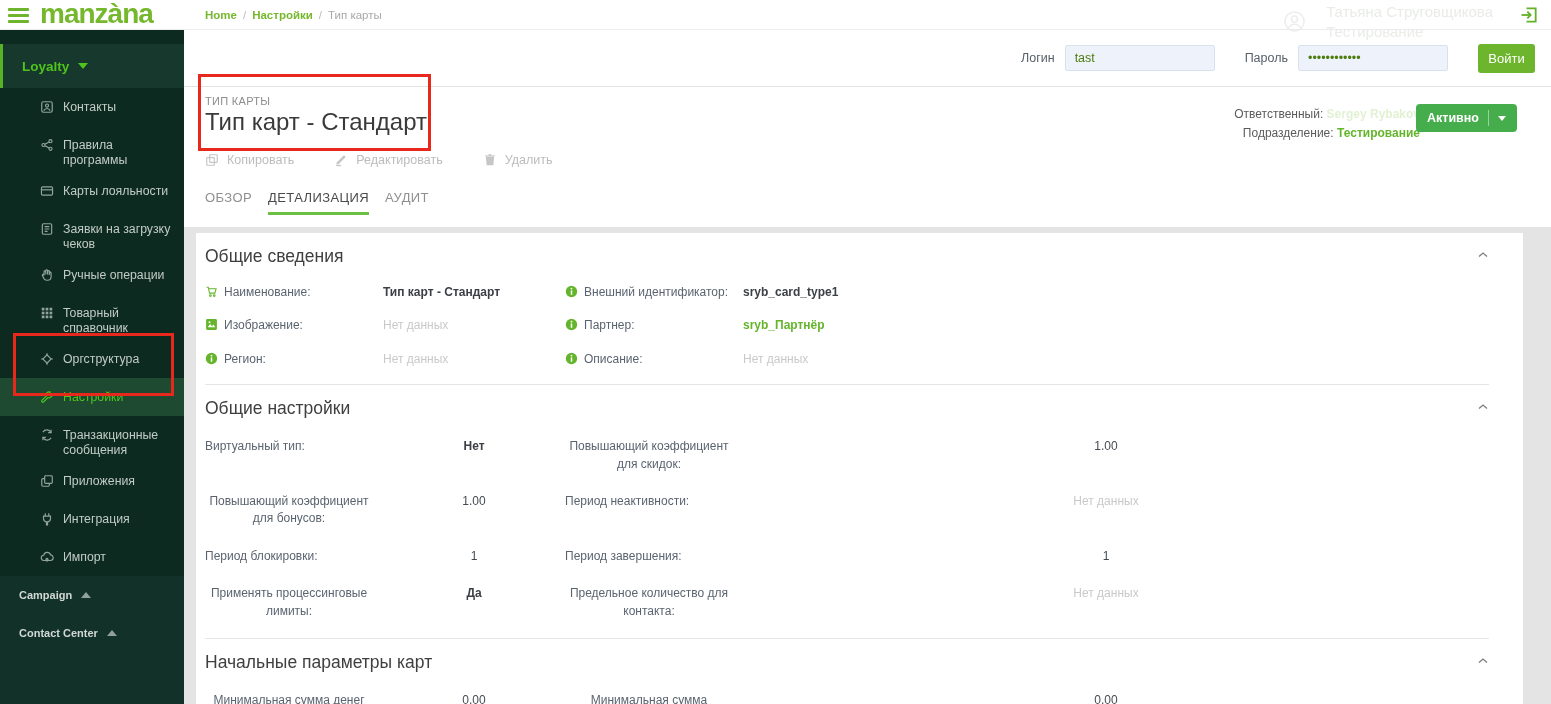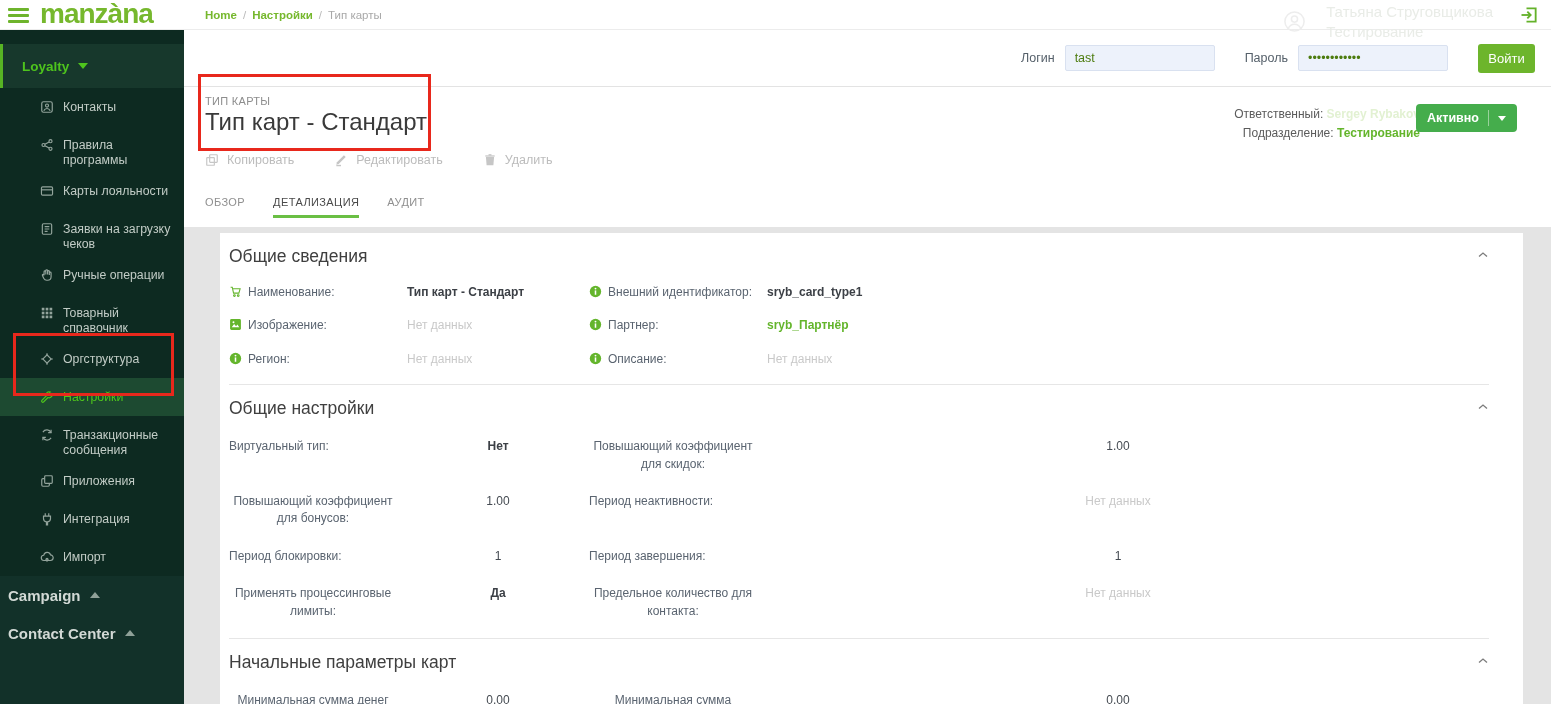--- a/index.html
+++ b/index.html
@@ -41,22 +41,22 @@
   .caret-up { width:0; height:0; border-left:5px solid transparent;
     border-right:5px solid transparent; border-bottom:6px solid #8fa198; }
   .sb-items { }
   .sb-item { min-height:38px; display:flex; gap:9px;
     padding:12px 8px 4px 40px; color:#c2ccc6; font-size:12.3px; line-height:15px;
     cursor:pointer; }
   .sb-item .sb-ic { width:14px; height:14px; flex:0 0 14px; color:#93a49c; }
   .sb-item.active { background:#1d4a31; color:#4ec41d; }
   .sb-item.active .sb-ic { color:#4ec41d; }
   .sb-footer { flex:1; background:#123129; margin-top:0; }
-  .sb-sec { height:38px; display:flex; align-items:center; gap:9px; padding-left:8px;
-    color:#d2d9d5; font-weight:bold; font-size:15px; cursor:pointer; }
+  .sb-sec { height:38px; display:flex; align-items:center; gap:9px; padding-left:19px;
+    color:#d2d9d5; font-weight:bold; font-size:11px; cursor:pointer; }
   
   .main { position:absolute; left:184px; top:30px; right:0; bottom:0;
     background:#e4e4e4; display:flex; flex-direction:column; }
   .loginbar { height:57px; background:#fff; border-bottom:1px solid #e3e3e3;
     box-shadow:0 1px 2px rgba(0,0,0,.05); display:flex; align-items:center;
     justify-content:flex-end; padding-right:16px; flex:0 0 auto; }
   .loginbar label { font-size:12.5px; color:#55606a; margin-right:10px; }
   .loginbar input { width:150px; height:26px; background:#edf2fb;
     border:1px solid #d9e1f0; border-radius:2px; padding:0 9px; font-size:12.5px;
     color:#4d7c0f; font-family:"Liberation Sans",sans-serif; outline:none; }
@@ -76,25 +76,25 @@
     background:#45ad4c; border:none; border-radius:4px; color:#fff;
     font-size:12.5px; font-weight:bold; display:flex; align-items:center;
     gap:9px; padding:0 11px; cursor:pointer; font-family:"Liberation Sans",sans-serif; }
   .statusbtn .vdiv { width:1px; height:16px; background:rgba(255,255,255,.45); }
   .statusbtn .sc { width:0; height:0; border-left:4px solid transparent;
     border-right:4px solid transparent; border-top:5px solid #fff; }
   .toolbar { display:flex; gap:40px; align-items:center; margin-top:17px;
     color:#bcbcbc; font-size:12.5px; }
   .tool { display:flex; align-items:center; gap:8px; cursor:pointer; }
   .tool .t-ic { width:14px; height:14px; color:#c6c6c6; }
-  .tabs { display:flex; gap:28px; margin-top:29px; font-size:11px;
+  .tabs { display:flex; gap:16px; margin-top:23px; font-size:13px;
     letter-spacing:.4px; color:#8f8f8f; }
   .tab { padding-bottom:7px; border-bottom:3px solid transparent; cursor:pointer; }
   .tab.active { color:#4a4a4a; border-bottom-color:#6abf44; }
-  .content { flex:1; padding:6px 28px 0 12px; overflow:hidden;margin-left:24px; }
+  .content { flex:1; padding:6px 28px 0 12px; overflow:hidden; }
   .panel { background:#fff; height:100%; padding:0 34px 0 9px; overflow:hidden; }
   .section { position:relative; padding:2px 20px 8px 0; }
   .section + .section { border-top:1px solid #e6e6e6; }
   .sec-title { font-size:17.5px; font-weight:400; color:#3f3f3f; padding:11px 0 9px; }
   .sec-chev { position:absolute; right:0px; top:16px; width:12px; height:12px;
     color:#7c7c7c; cursor:pointer; }
   .row { display:flex; font-size:12px; }
   .s0 .row { padding:8px 0; }
   .sx .row { padding:10px 0;text-align:center; }
   .cell { width:360px; display:flex; align-items:flex-start; }

